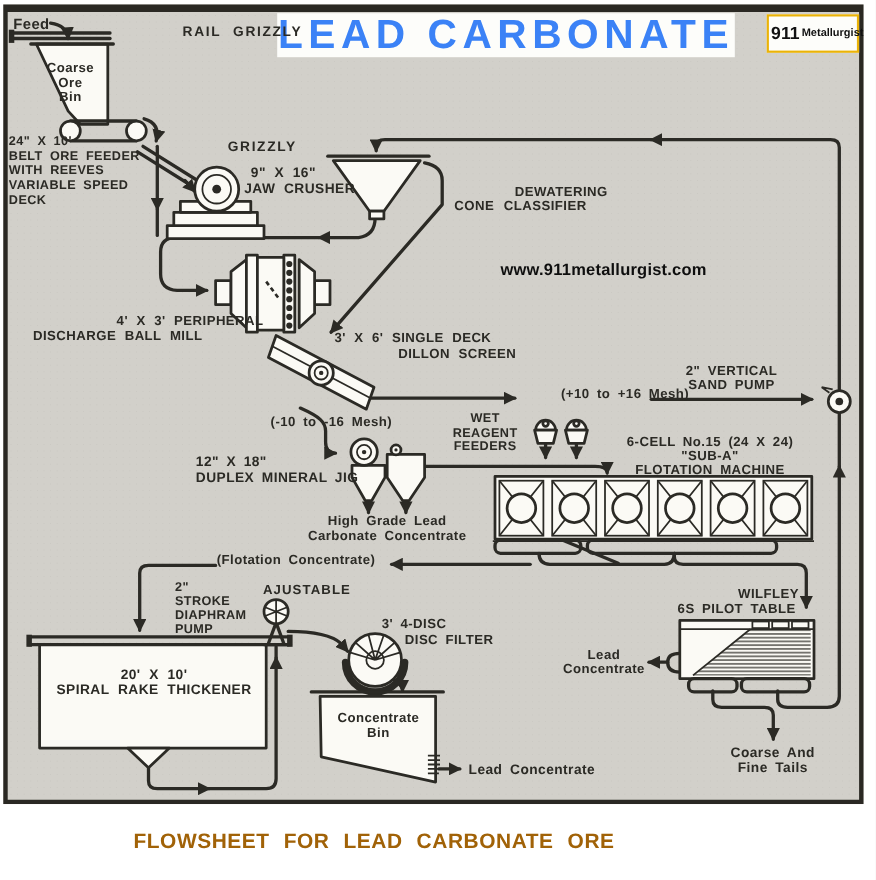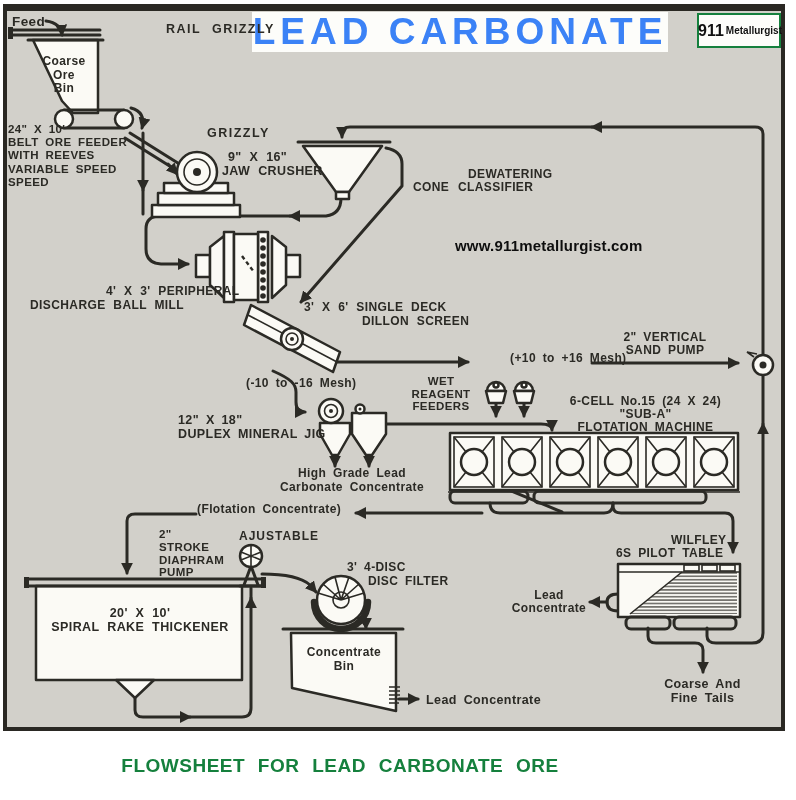--- a/index.html
+++ b/index.html
@@ -13,25 +13,25 @@
   .eq{stroke:#2b2a25;stroke-width:2.5;fill:#fbfaf5;stroke-linejoin:round;}
   .eqthin{stroke:#2b2a25;stroke-width:1.6;fill:none;}
   .ink{fill:#2b2a25;}
   .lb{position:absolute;font:700 12px "Liberation Sans",sans-serif;color:#2b2a25;
       letter-spacing:.4px;word-spacing:3px;white-space:nowrap;line-height:13px;}
   .ctr{text-align:center;}
   #title-band{position:absolute;left:252px;top:12px;width:416px;height:40px;background:#fdfdfa;
       display:flex;align-items:center;justify-content:center;}
   #title-band span{font:700 37px "Liberation Sans",sans-serif;letter-spacing:5px;color:#3b82f6;}
   #logo{position:absolute;left:697px;top:13px;width:84px;height:35px;background:#fdfdfa;
-      border:2px solid #15803d;box-sizing:border-box;display:flex;align-items:center;justify-content:center;gap:2px;}
+      border:2px solid #eab308;box-sizing:border-box;display:flex;align-items:center;gap:2px;}
   #logo .n9{font:700 16px "Liberation Sans",sans-serif;color:#111;}
   #logo .nm{font:700 10px "Liberation Sans",sans-serif;color:#111;}
   #caption{position:absolute;left:0;top:755px;width:680px;text-align:center;
-      font:700 19px "Liberation Sans",sans-serif;color:#15803d;letter-spacing:.5px;word-spacing:7px;}
+      font:700 19px "Liberation Sans",sans-serif;color:#a16207;letter-spacing:.5px;word-spacing:7px;}
   #watermark{position:absolute;left:455px;top:237px;font:700 15px "Liberation Sans",sans-serif;color:#0e0e0e;
       letter-spacing:.2px;}
 </style>
 </head>
 <body>
 
 <div id="stage">
   <div id="frame"></div>
 
   <svg id="lines" viewBox="0 0 796 745">
@@ -299,21 +299,21 @@
     <div>Coarse</div>
     <div>Ore</div>
     <div>Bin</div>
   </div>
 
   <div class="lb" style="left:8px;top:123px;font-size:11.5px;line-height:13.2px;">
     <div>24" X 10'</div>
     <div>BELT ORE FEEDER</div>
     <div>WITH REEVES</div>
     <div>VARIABLE SPEED</div>
-    <div>SPEED</div>
+    <div>DECK</div>
   </div>
 
   <div class="lb" style="left:207px;top:127px;font-size:12.5px;letter-spacing:1.5px;">GRIZZLY</div>
 
   <div class="lb" style="left:222px;top:150px;font-size:12.5px;line-height:14px;word-spacing:4px;">
     <div style="padding-left:6px;">9" X 16"</div>
     <div>JAW CRUSHER</div>
   </div>
 
   <div class="lb" style="left:468px;top:168px;">DEWATERING</div>

